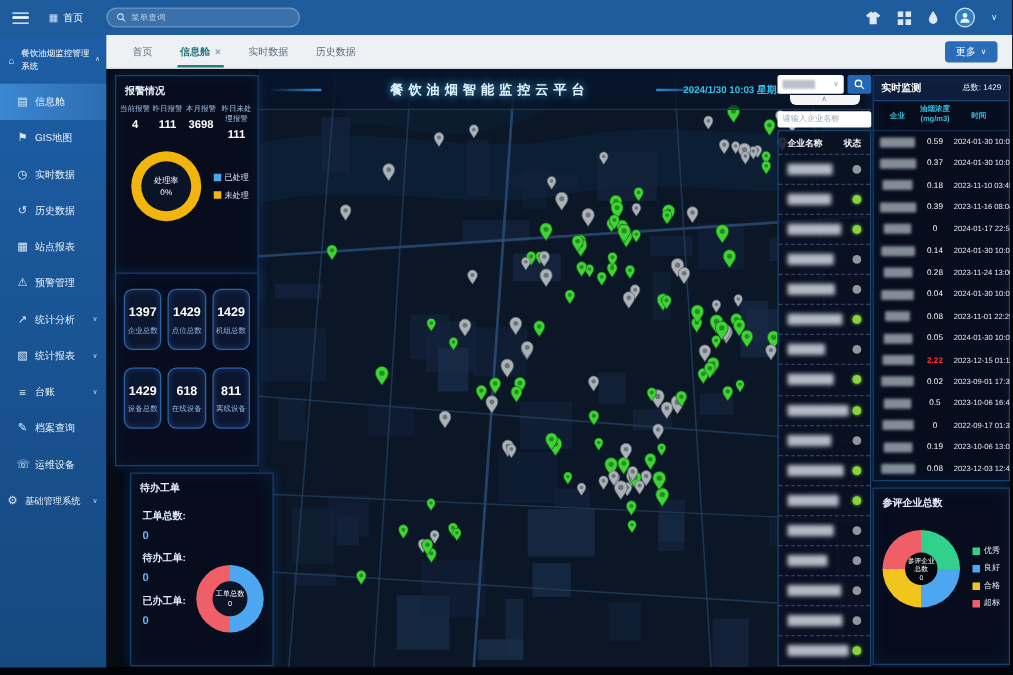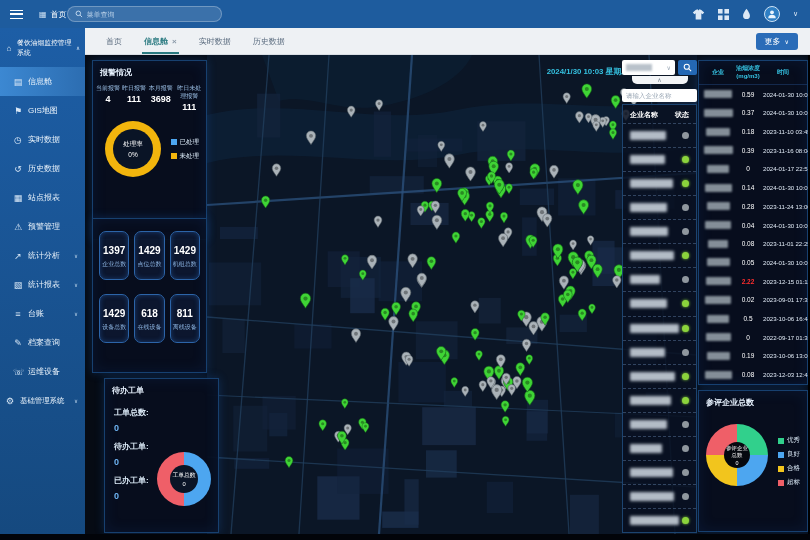--- a/index.html
+++ b/index.html
@@ -7,21 +7,21 @@
   body { font-family:"Liberation Sans","DejaVu Sans",sans-serif; }
   #root { position:relative; width:810px; height:540px; background:#000; overflow:hidden; }
 
   
   #topbar { position:absolute; left:0; top:0; right:0; height:28px; background:#1e5c9e; display:flex; align-items:center; z-index:30; }
   #logo { width:85px; height:100%; display:flex; align-items:center; justify-content:center; color:#fff; font-size:9px; font-weight:bold; letter-spacing:.5px; }
   #hamburger { width:13px; height:9px; margin-left:10px; border-top:1.6px solid #fff; border-bottom:1.6px solid #fff; position:relative; cursor:pointer; }
   #hamburger::after { content:""; position:absolute; left:0; right:0; top:2.6px; height:1.6px; background:#fff; }
   .tb-home { display:flex; align-items:center; gap:4px; margin-left:16px; color:#fff; font-size:8px; cursor:pointer; }
   .tb-home .gi { font-size:8px; color:#cfe2f4; }
-  #tb-search { width:155px; height:16px; border-radius:8px; background:rgba(255,255,255,.13); border:1px solid rgba(255,255,255,.28); display:flex; align-items:center; padding:0 7px; gap:4px;justify-content:space-between; }
+  #tb-search { margin-left:18px; width:155px; height:16px; border-radius:8px; background:rgba(255,255,255,.13); border:1px solid rgba(255,255,255,.28); display:flex; align-items:center; padding:0 7px; gap:4px;justify-content:space-between; }
   #tb-search input { flex:1; border:none; outline:none; background:transparent; color:#fff; font-size:7px; }
   #tb-search input::placeholder { color:#b7cfe7; }
   .tb-right { margin-left:auto; display:flex; align-items:center; gap:13px; margin-right:12px; }
   .tb-right svg { display:block; cursor:pointer; }
   #avatar { width:16px; height:16px; border-radius:50%; background:#2f7fc4; border:1.5px solid #cfe2f4; display:flex; align-items:center; justify-content:center; cursor:pointer; }
   .tb-chev { color:#dce8f5; font-size:7px; cursor:pointer; }
 
   
   #sidebar { position:absolute; left:0; top:28px; width:85px; bottom:6px; background:linear-gradient(180deg,#1d5ea6 0%,#15497f 100%); z-index:25; }
   .side-head { display:flex; align-items:center; gap:4px; padding:10px 5px 9px; color:#fff; font-size:6.8px; }
@@ -870,20 +870,23 @@
             <g transform="translate(376.6,159.3) scale(1.08)">
               <path d="M0 0C-2.4 -3.8 -4.6 -6 -4.6 -8.6C-4.6 -11.4 -2.6 -13.4 0 -13.4C2.6 -13.4 4.6 -11.4 4.6 -8.6C4.6 -6 2.4 -3.8 0 0Z" fill="#3fd435" stroke="#14601a" stroke-width="0.6"></path>
               <circle cx="0" cy="-8.6" r="1.9" fill="rgba(0,0,0,0.35)"></circle>
             </g>
             <g transform="translate(165.0,214.0) scale(1.02)">
               <path d="M0 0C-2.4 -3.8 -4.6 -6 -4.6 -8.6C-4.6 -11.4 -2.6 -13.4 0 -13.4C2.6 -13.4 4.6 -11.4 4.6 -8.6C4.6 -6 2.4 -3.8 0 0Z" fill="#aab2b8" stroke="#565f66" stroke-width="0.6"></path>
               <circle cx="0" cy="-8.6" r="1.9" fill="rgba(0,0,0,0.35)"></circle>
             </g>
           </g>
         </svg>
+      <div id="map-head">
+        <div id="map-title">餐饮油烟智能监控云平台</div>
+      </div>
       <div id="map-date">2024/1/30 10:03 星期二</div>
     </div>
 
     <section class="panel" id="alarm-panel">
       <div class="ptitle">报警情况</div>
       <div class="astats" id="alarm-stats">
           <div class="stat">
             <div class="stat-label">当前报警</div>
             <div class="stat-value">4</div>
           </div>
@@ -1060,20 +1063,24 @@
             </div>
             <div class="lrow">
               <span class="bblock2" style="width: 49px;"></span>
               <span class="dot online"></span>
             </div>
           </div>
       </div>
     </div>
 
     <section class="panel" id="rt-panel">
+      <div class="rt-head">
+        <span class="rt-title">实时监测</span>
+        <span class="rt-total">总数: 1429</span>
+      </div>
       <div class="rt-cols">
         <span class="c1">企业</span>
         <span class="c2">
           <span>油烟浓度</span><br>
           <span>(mg/m3)</span>
         </span>
         <span class="c3">时间</span>
       </div>
       <div class="rrows" id="rt-rows">
           <div class="rrow">

